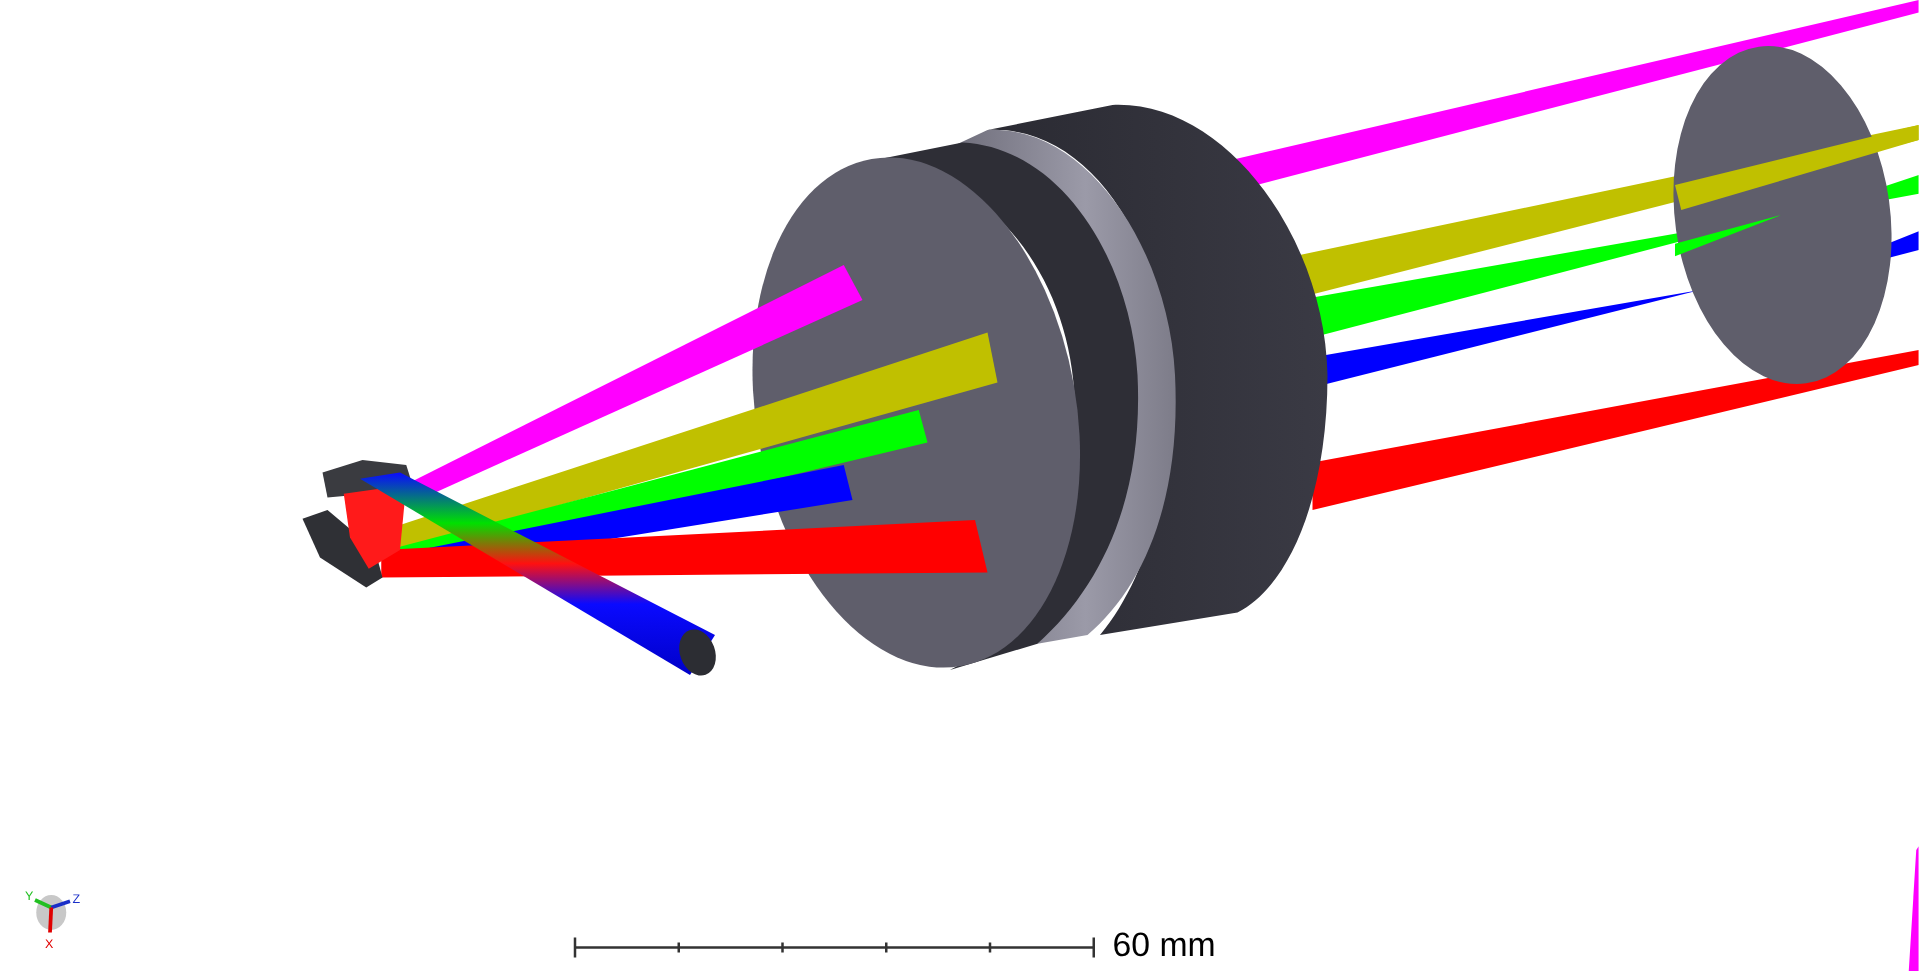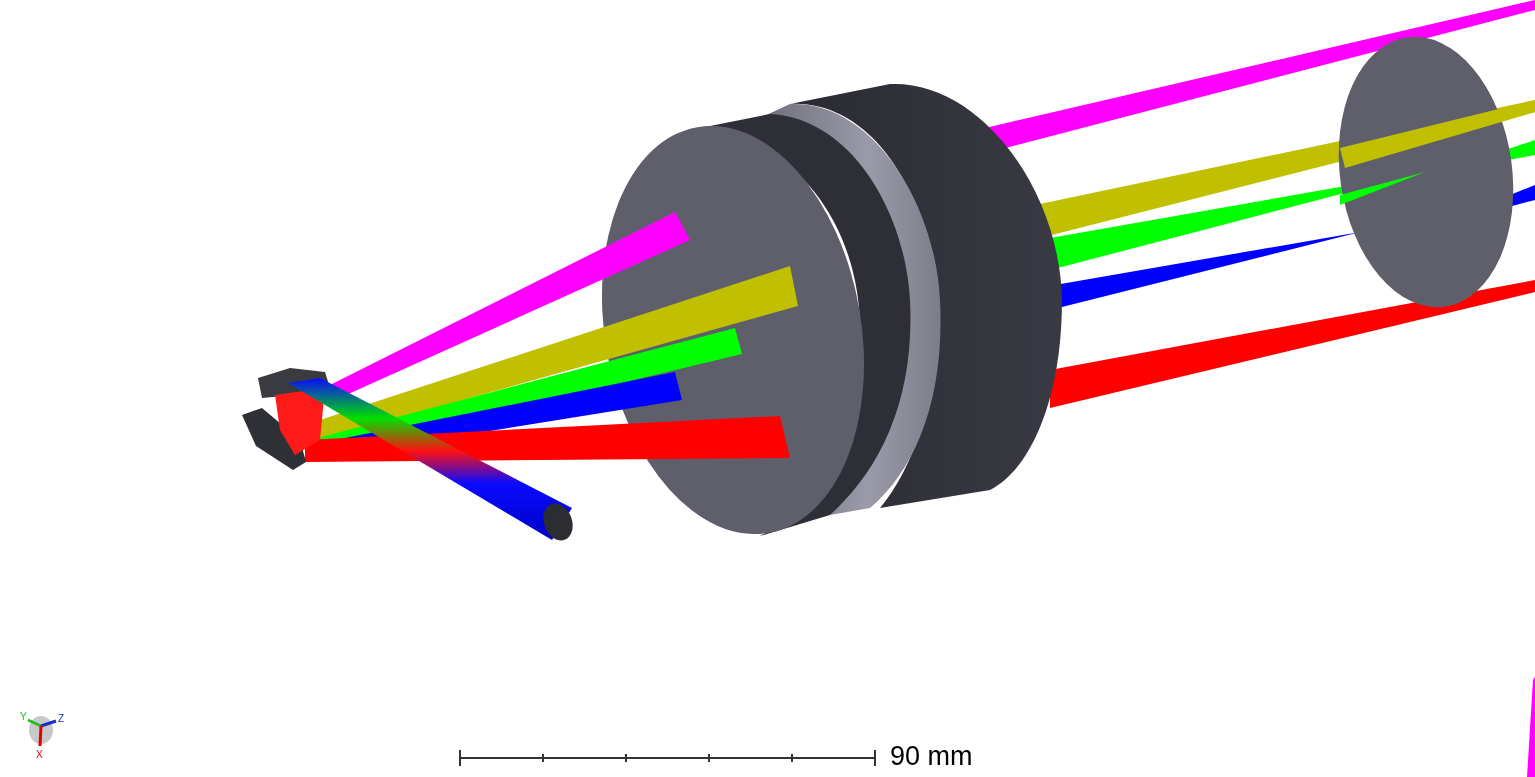--- a/index.html
+++ b/index.html
@@ -89,13 +89,13 @@
 
 <svg style="position:absolute;left:455px;top:745px;" width="425" height="24" xmlns="http://www.w3.org/2000/svg">
   <line x1="5" y1="13" x2="420" y2="13" stroke="#333" stroke-width="2"></line>
   <line x1="5" y1="5" x2="5" y2="21" stroke="#333" stroke-width="2"></line>
   <line x1="88" y1="9" x2="88" y2="17" stroke="#333" stroke-width="2"></line>
   <line x1="171" y1="9" x2="171" y2="17" stroke="#333" stroke-width="2"></line>
   <line x1="254" y1="9" x2="254" y2="17" stroke="#333" stroke-width="2"></line>
   <line x1="337" y1="9" x2="337" y2="17" stroke="#333" stroke-width="2"></line>
   <line x1="420" y1="5" x2="420" y2="21" stroke="#333" stroke-width="2"></line>
 </svg>
-<div class="scale-label">90 mm</div>
+<div class="scale-label">60 mm</div>
 
 </body></html>

